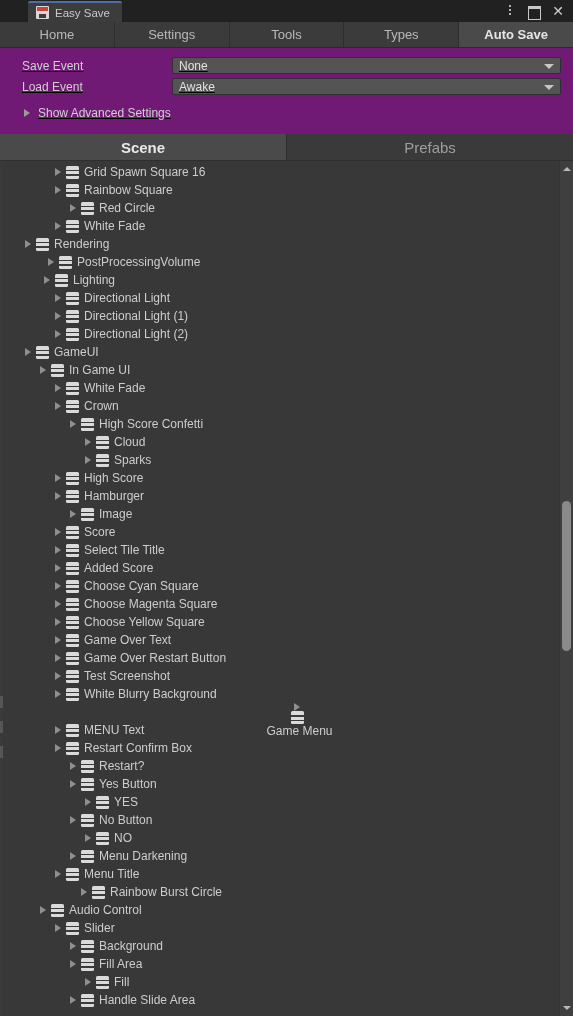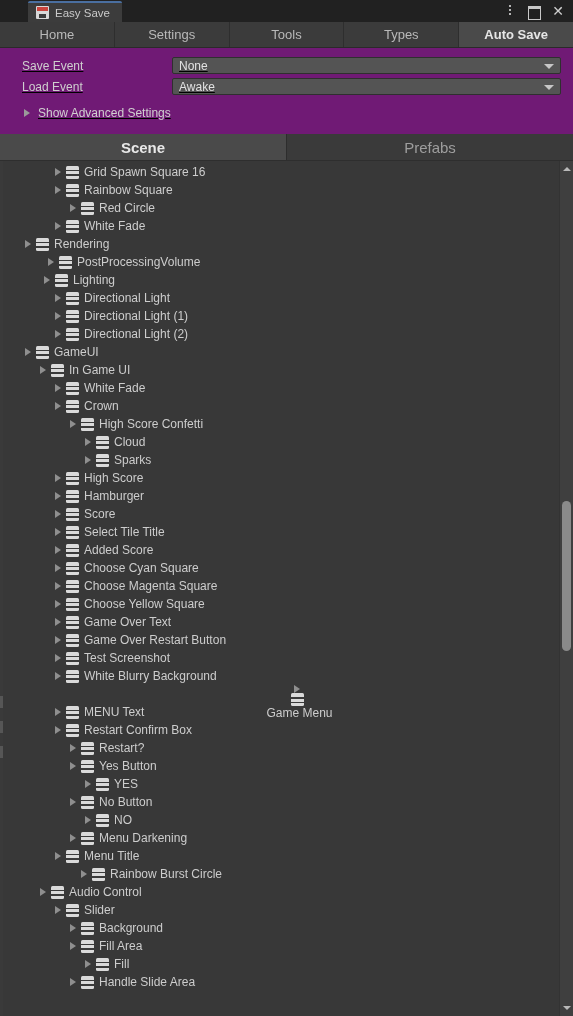--- a/index.html
+++ b/index.html
@@ -417,20 +417,25 @@
         <div class="trow" style="padding-left: 55px;">
           <span class="tri"></span>
           <span class="goicon"></span>
           <span class="tlabel">High Score</span>
         </div>
         <div class="trow" style="padding-left: 55px;">
           <span class="tri"></span>
           <span class="goicon"></span>
           <span class="tlabel">Hamburger</span>
         </div>
+        <div class="trow" style="padding-left: 70px;">
+          <span class="tri"></span>
+          <span class="goicon"></span>
+          <span class="tlabel">Image</span>
+        </div>
         <div class="trow" style="padding-left: 55px;">
           <span class="tri"></span>
           <span class="goicon"></span>
           <span class="tlabel">Score</span>
         </div>
         <div class="trow" style="padding-left: 55px;">
           <span class="tri"></span>
           <span class="goicon"></span>
           <span class="tlabel">Select Tile Title</span>
         </div>

